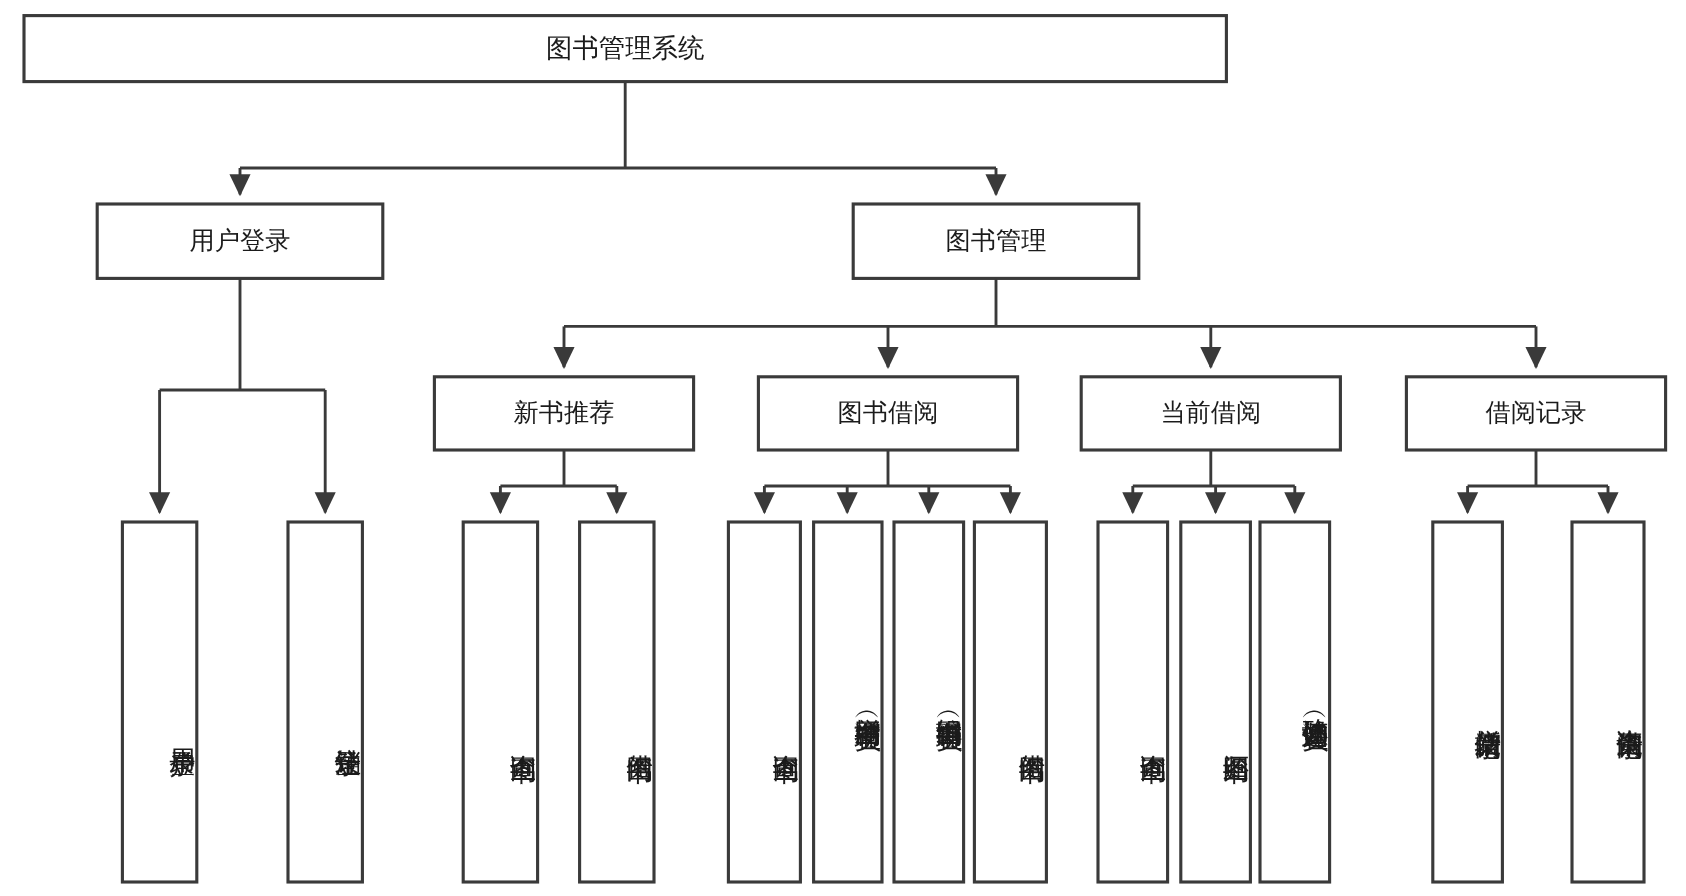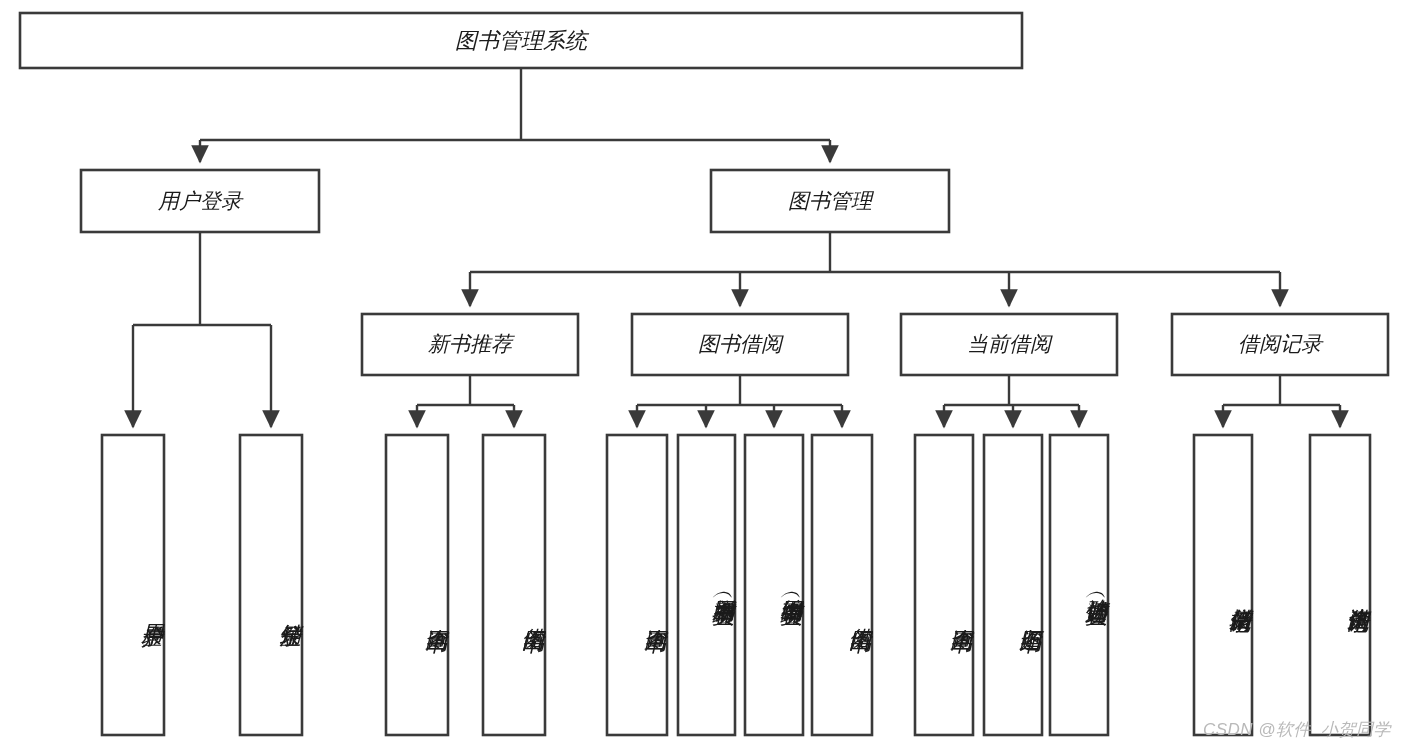--- a/index.html
+++ b/index.html
@@ -11,21 +11,20 @@
     width: 1405px;
     height: 747px;
     overflow: hidden;
     font-family: "Liberation Sans", "DejaVu Sans", sans-serif;
   }
   #diagram-root {
     position: relative;
     width: 1405px;
     height: 747px;
     background: #ffffff;
-    font-style: italic;
   }
   svg#tree-svg {
     position: absolute;
     top: 0;
     left: 0;
     width: 1405px;
     height: 747px;
   }
   .node-box {
     fill: #ffffff;
@@ -186,14 +185,13 @@
   <div class="vlabel" style="left:607px; top:498px;  width:60px; height:230px;">查询图书</div>
   <div class="vlabel" style="left:678px; top:443px;  width:57px; height:285px;">新增图书（管理员）</div>
   <div class="vlabel" style="left:745px; top:443px;  width:58px; height:285px;">编辑图书（管理员）</div>
   <div class="vlabel" style="left:812px; top:498px;  width:60px; height:230px;">借阅图书</div>
   <div class="vlabel" style="left:915px; top:498px;  width:58px; height:230px;">查询图书</div>
   <div class="vlabel" style="left:984px; top:498px;  width:58px; height:230px;">归还图书</div>
   <div class="vlabel" style="left:1050px; top:443px; width:58px; height:285px;">确认归还（管理员）</div>
   <div class="vlabel" style="left:1194px; top:460px; width:58px; height:265px;">新增借阅记录</div>
   <div class="vlabel" style="left:1310px; top:460px; width:60px; height:265px;">查询借阅记录</div>
 
-  <div id="watermark">CSDN @软件_小贺同学</div>
 </div>
 
 </body></html>

